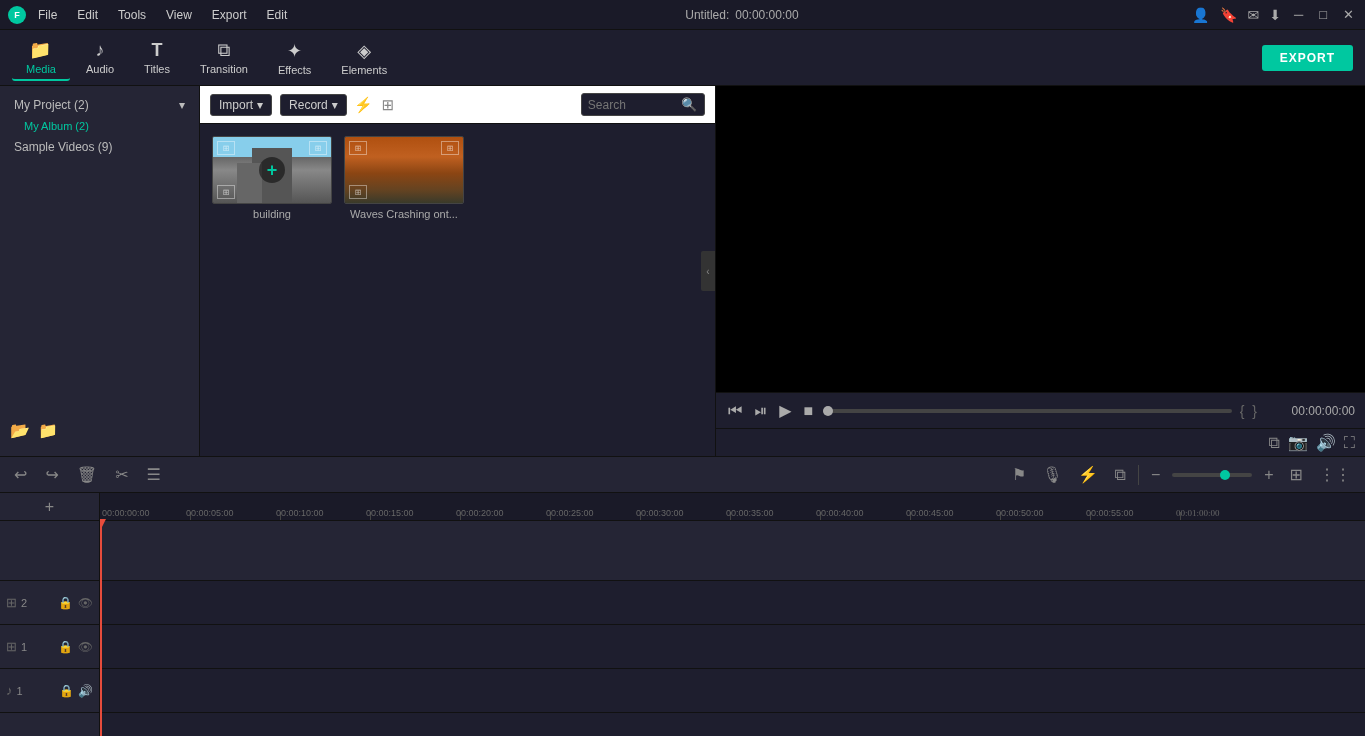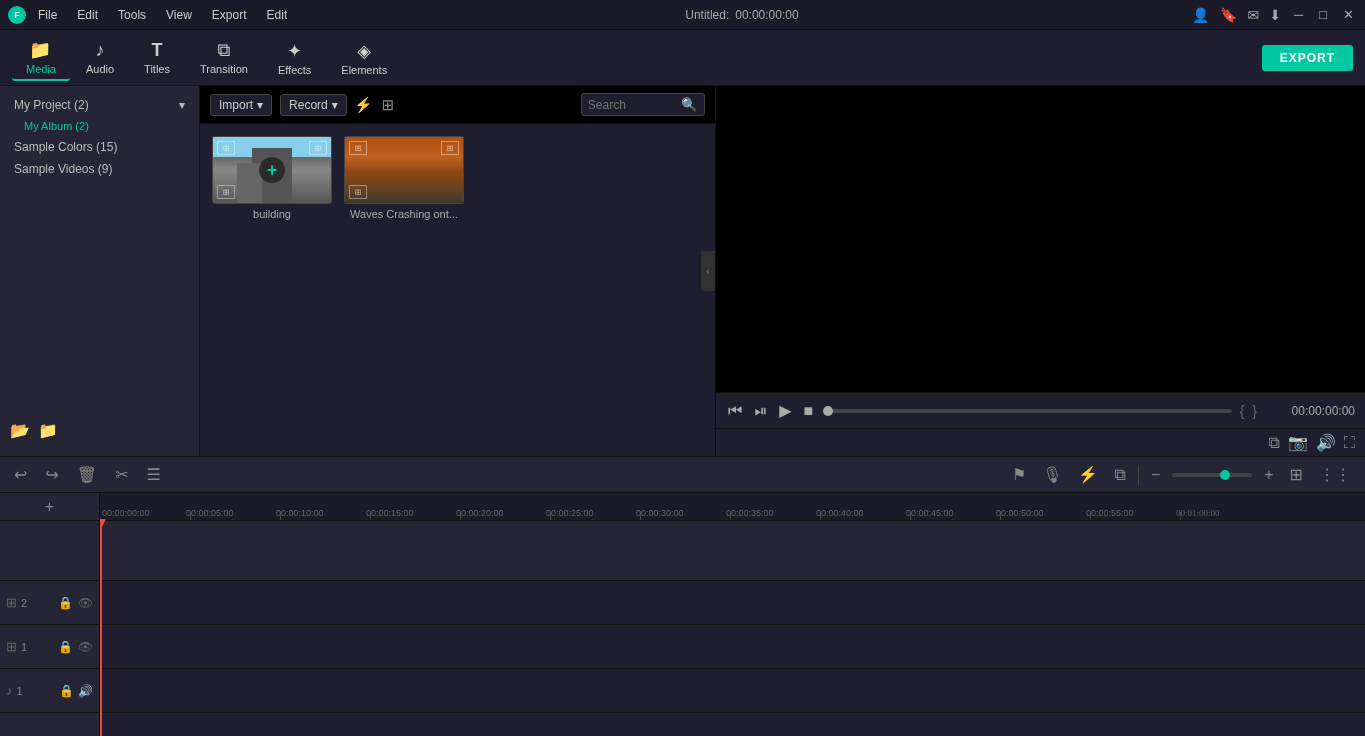--- a/index.html
+++ b/index.html
@@ -177,21 +177,21 @@
       display: flex;
       flex-direction: column;
       overflow: hidden;
     }
     #media-toolbar {
       display: flex;
       align-items: center;
       padding: 6px 10px;
       gap: 8px;
       border-bottom: 1px solid #111;
-      background: #000000;
+      background: #ffffff;
       height: 38px;
     }
     .media-dropdown {
       display: flex;
       align-items: center;
       background: #1e1e2e;
       border: 1px solid #444;
       border-radius: 3px;
       padding: 3px 8px;
       cursor: pointer;
@@ -608,23 +608,20 @@
 
   <div id="top-section">
 
     <div id="sidebar" style="display:flex;flex-direction:column;height:100%;">
       <div class="sidebar-item">
         <span>My Project (2)</span>
         <span>▾</span>
       </div>
       <div class="sidebar-item active sidebar-item-indent">
         <span>My Album (2)</span>
-      </div>
-      <div class="sidebar-item">
-        <span>Sample Colors (15)</span>
       </div>
       <div class="sidebar-item">
         <span>Sample Videos (9)</span>
       </div>
       <div style="flex:1;"></div>
       <div class="sidebar-bottom">
         <span class="sidebar-icon-btn">📂</span>
         <span class="sidebar-icon-btn">📁</span>
       </div>
     </div>

